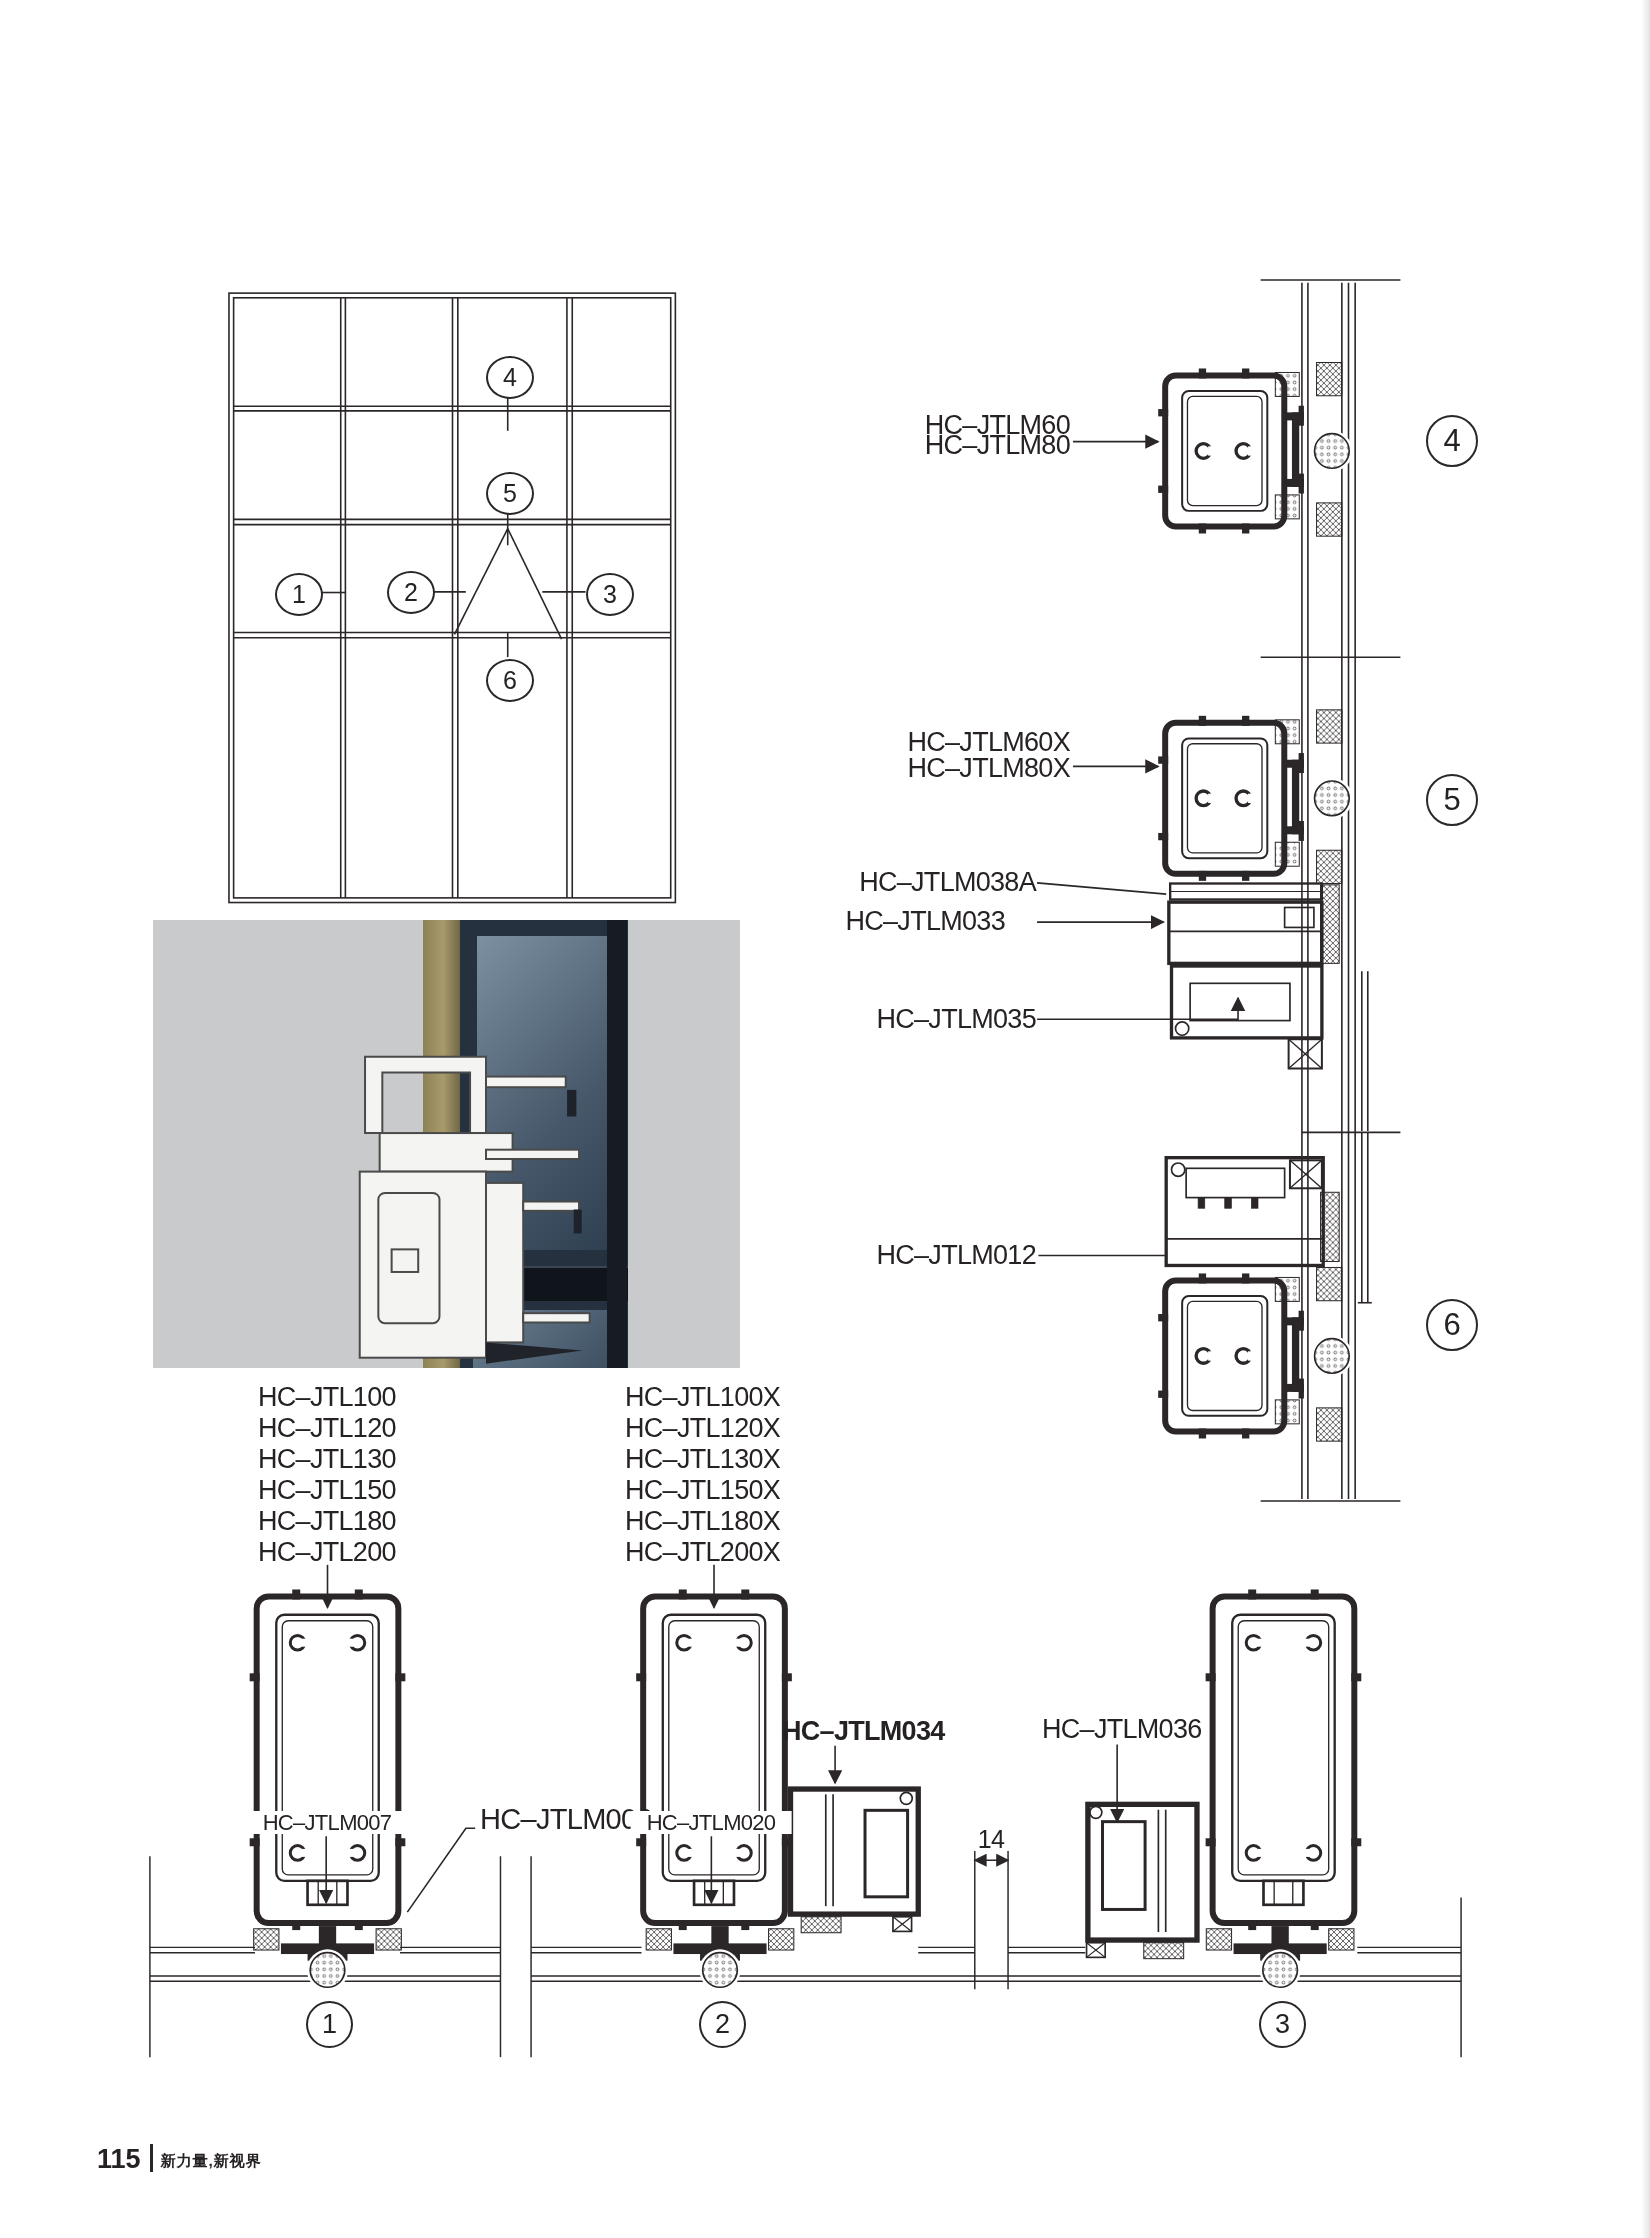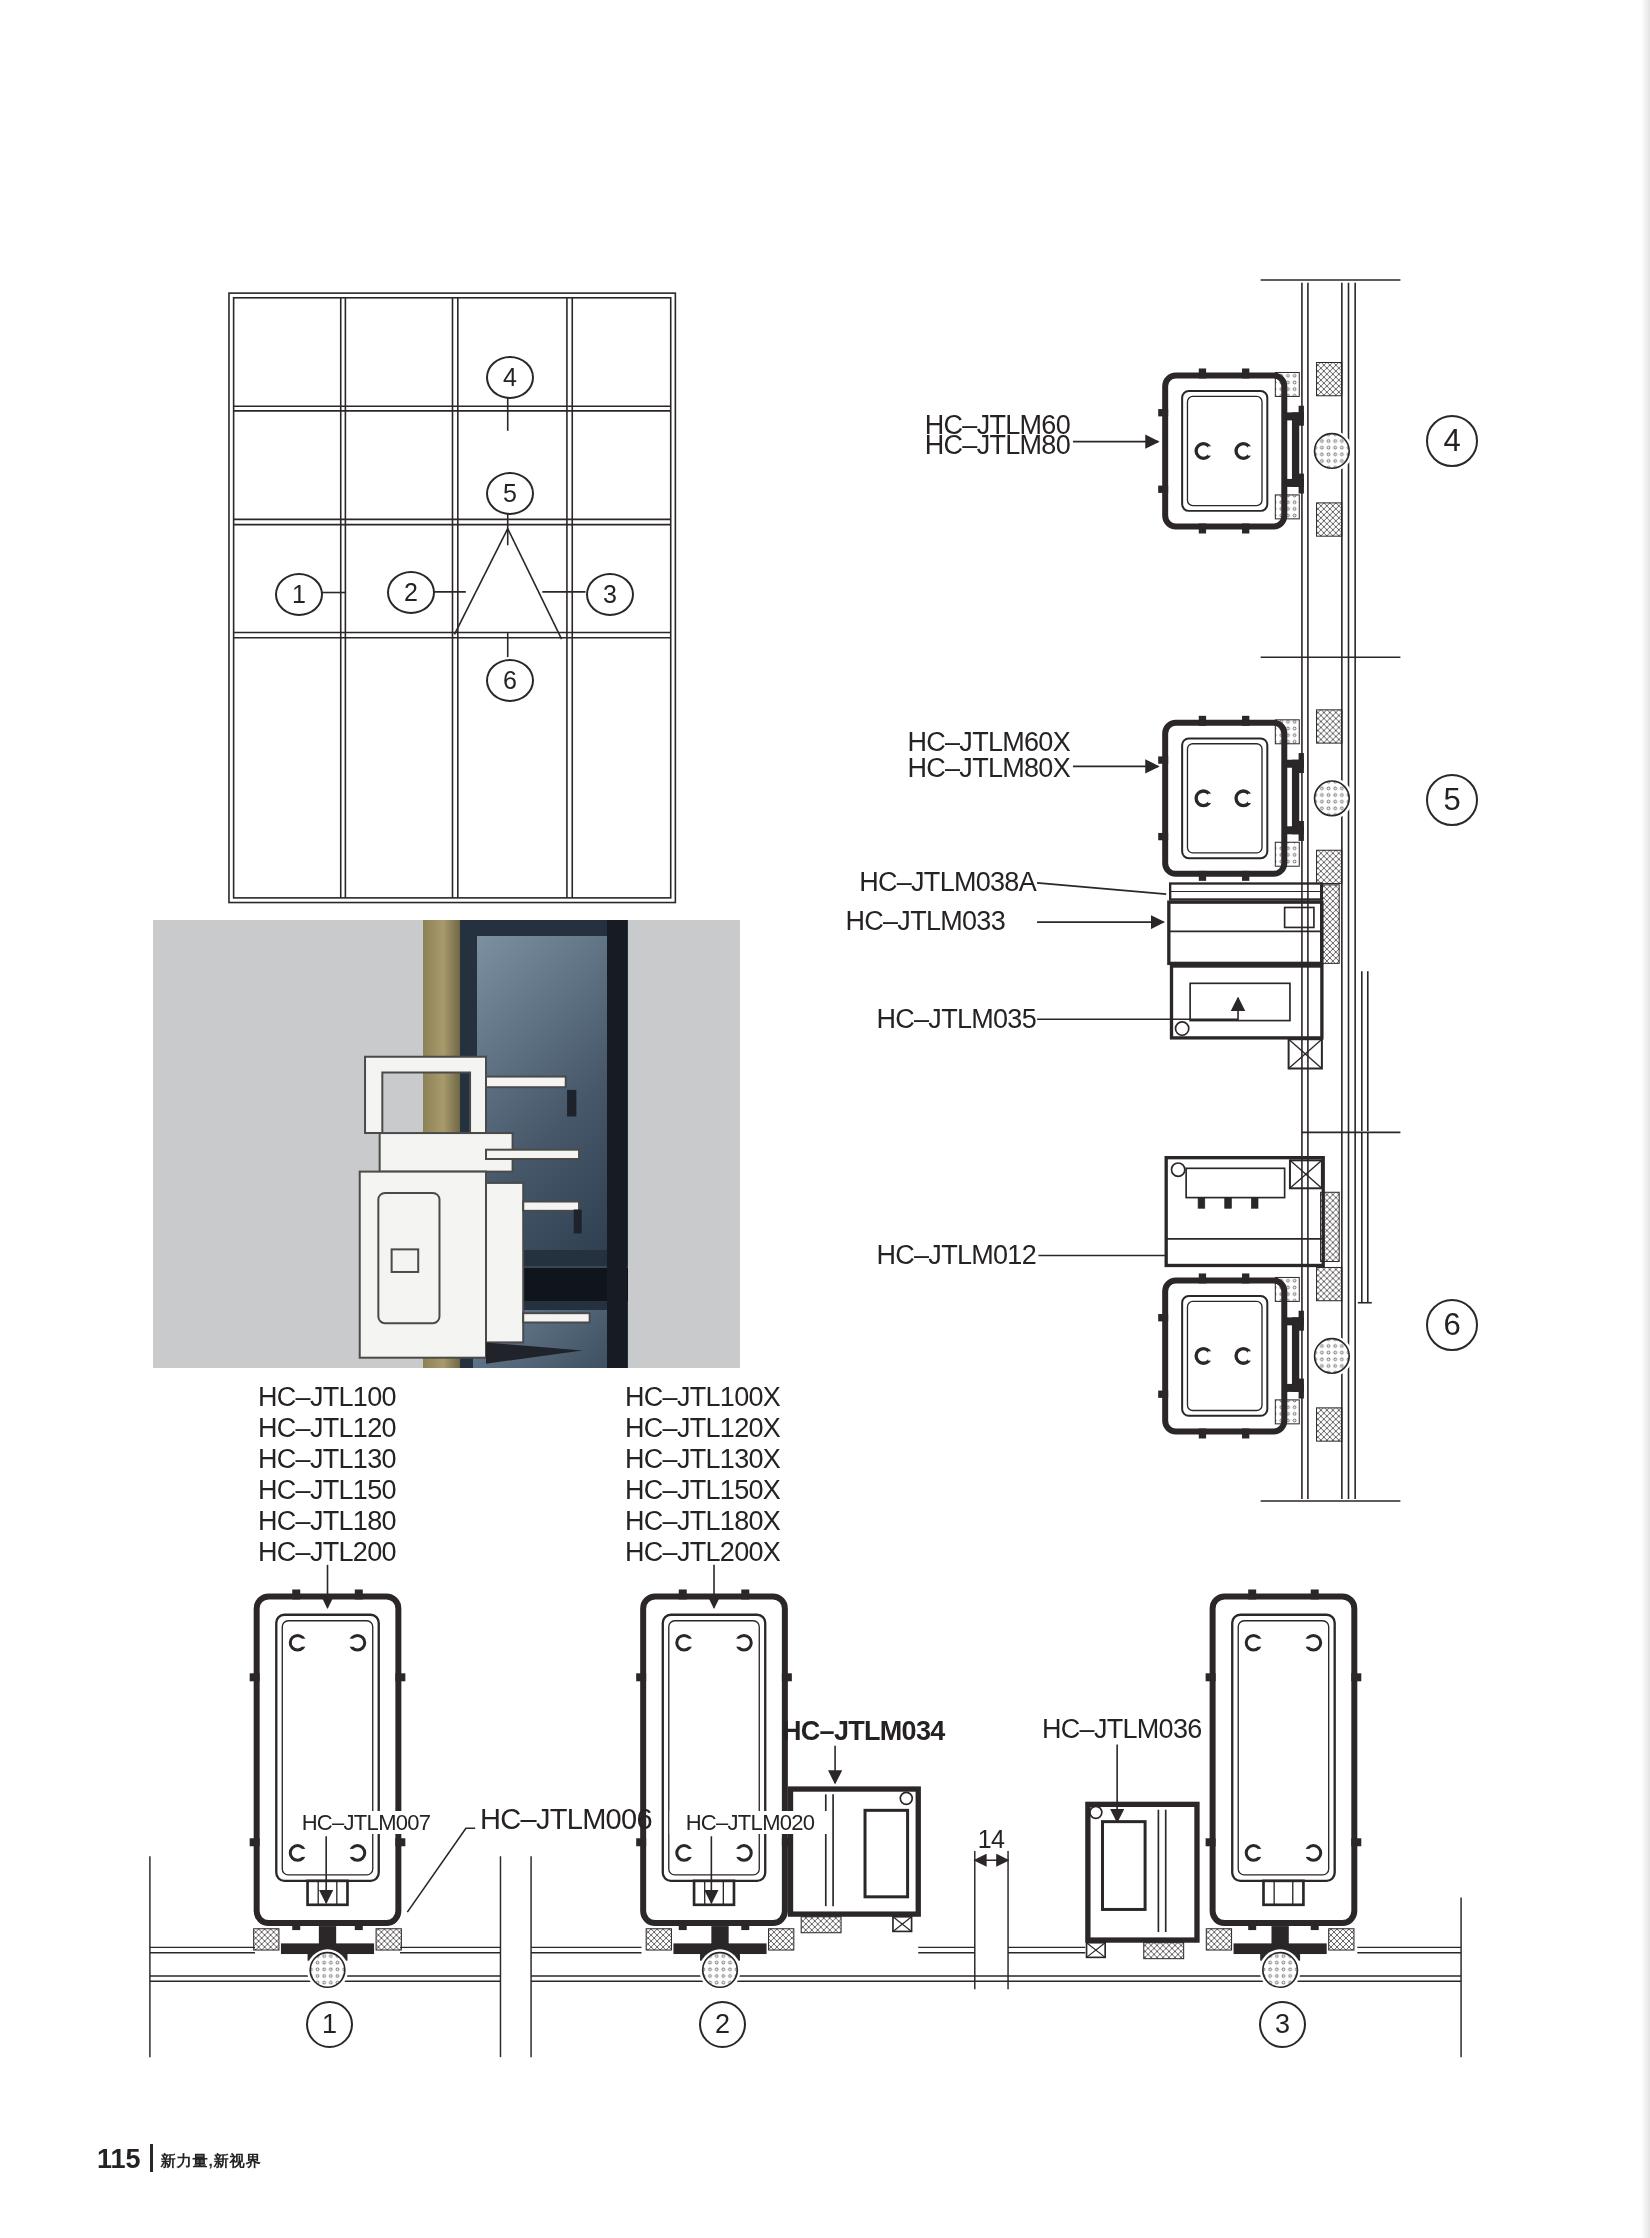--- a/index.html
+++ b/index.html
@@ -5,21 +5,21 @@
   html,body{margin:0;padding:0;background:#fff;}
   #page{position:relative;width:1651px;height:2239px;background:#ffffff;overflow:hidden;
         font-family:"Liberation Sans",sans-serif;color:#262223;}
   svg{position:absolute;overflow:visible;}
   .lbl{position:absolute;white-space:nowrap;color:#262223;line-height:1.05;
        font-family:"Liberation Sans",sans-serif;}
   .lbl-r{text-align:right;}
   .f40{font-size:27px;letter-spacing:-0.7px;}
   .f44{font-size:29px;letter-spacing:-0.7px;}
   .f38{font-size:25px;letter-spacing:-0.7px;}
-  .f33{font-size:22px;letter-spacing:-0.7px;background:#fff;padding:0 16px;margin-left:39px;}
+  .f33{font-size:22px;letter-spacing:-0.7px;background:#fff;padding:0 16px;}
   .stack{position:absolute;font-size:27px;letter-spacing:-0.7px;}
   .stack div{height:31px;}
   .callout{position:absolute;border:2px solid #2b2627;border-radius:50%;background:#fff;
            display:flex;align-items:center;justify-content:center;font-weight:400;}
   .co-elev{width:44px;height:39px;font-size:25px;}
   .co-right{width:48px;height:48px;font-size:31px;}
   .co-bot{width:43px;height:43px;font-size:27px;}
   .footer{position:absolute;display:flex;align-items:flex-start;}
   #pagenum{font-size:27px;font-weight:bold;letter-spacing:0;}
   #pagediv{width:2.7px;height:28px;background:#2b2627;margin:0 8px 0 9.3px;}

